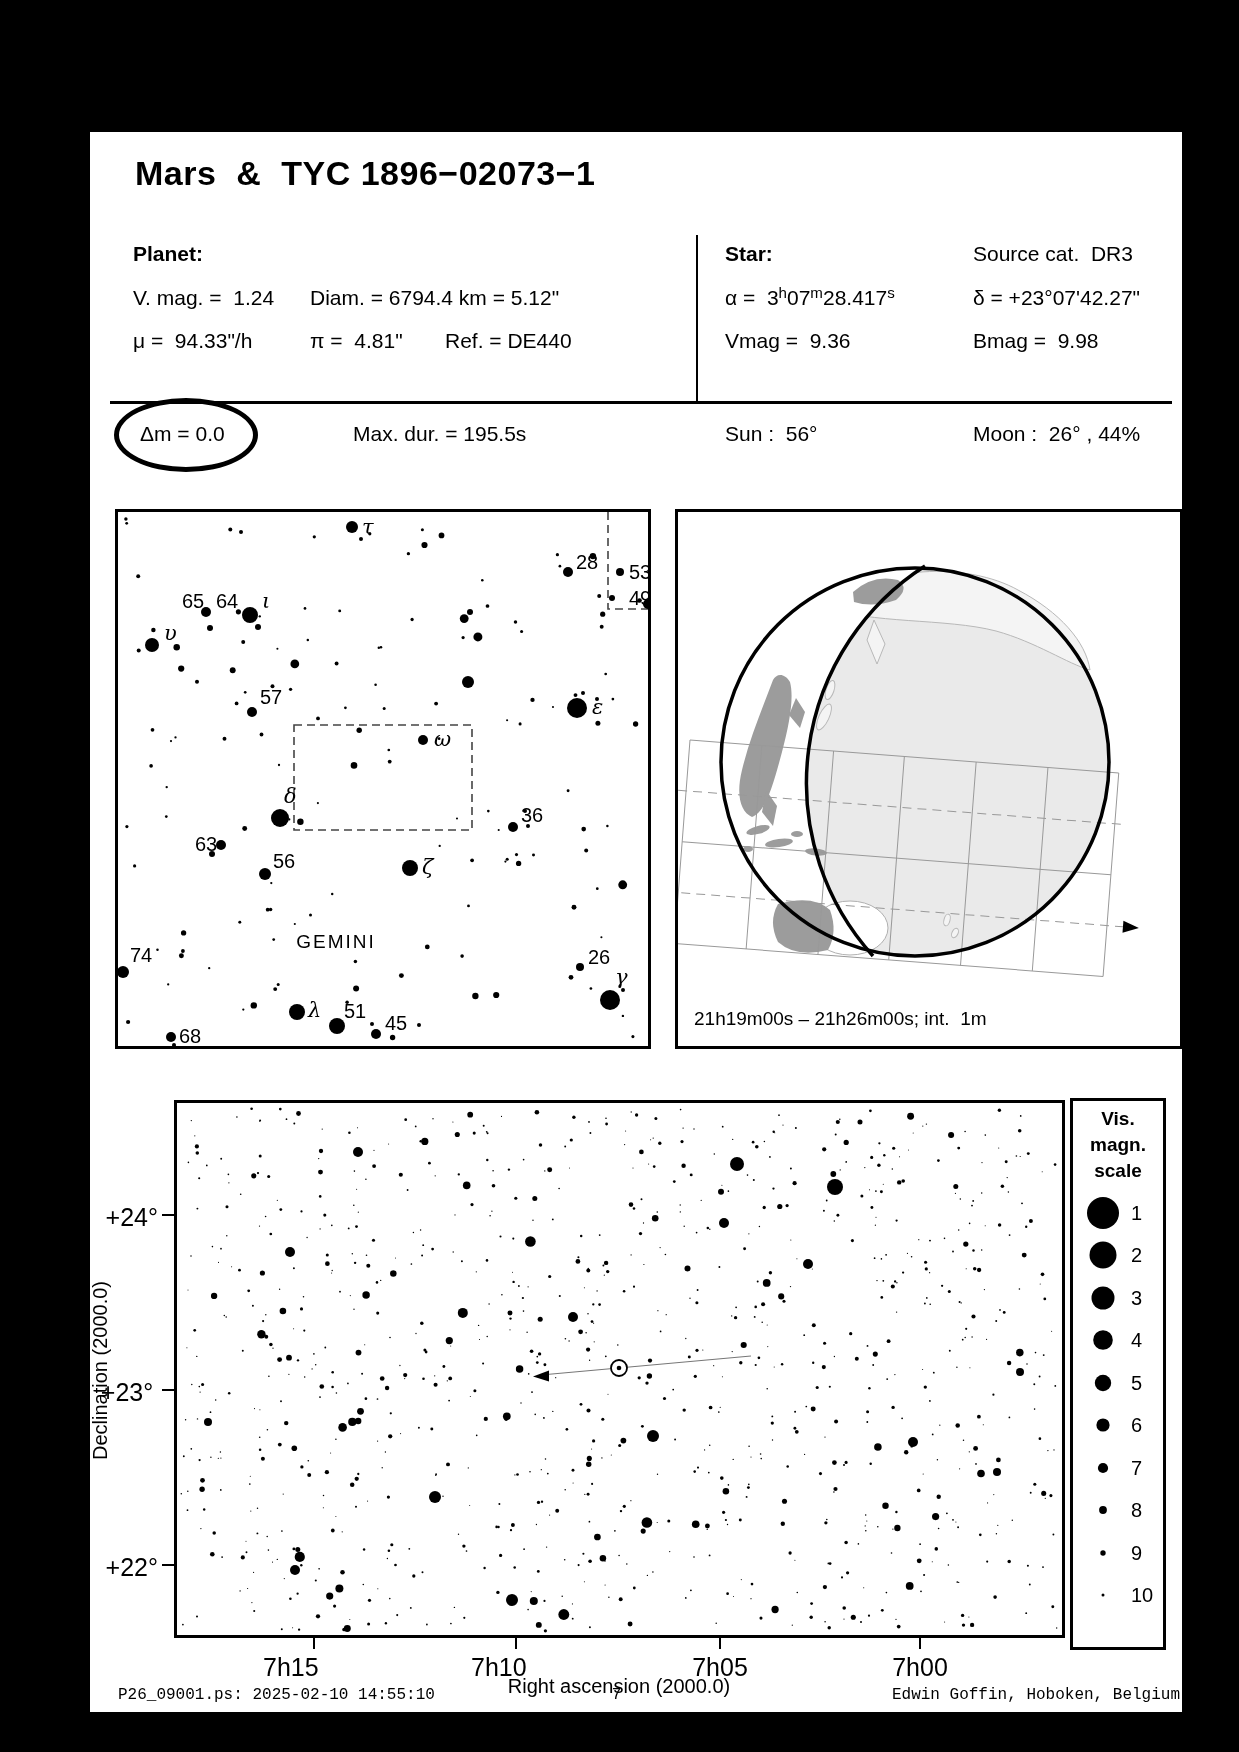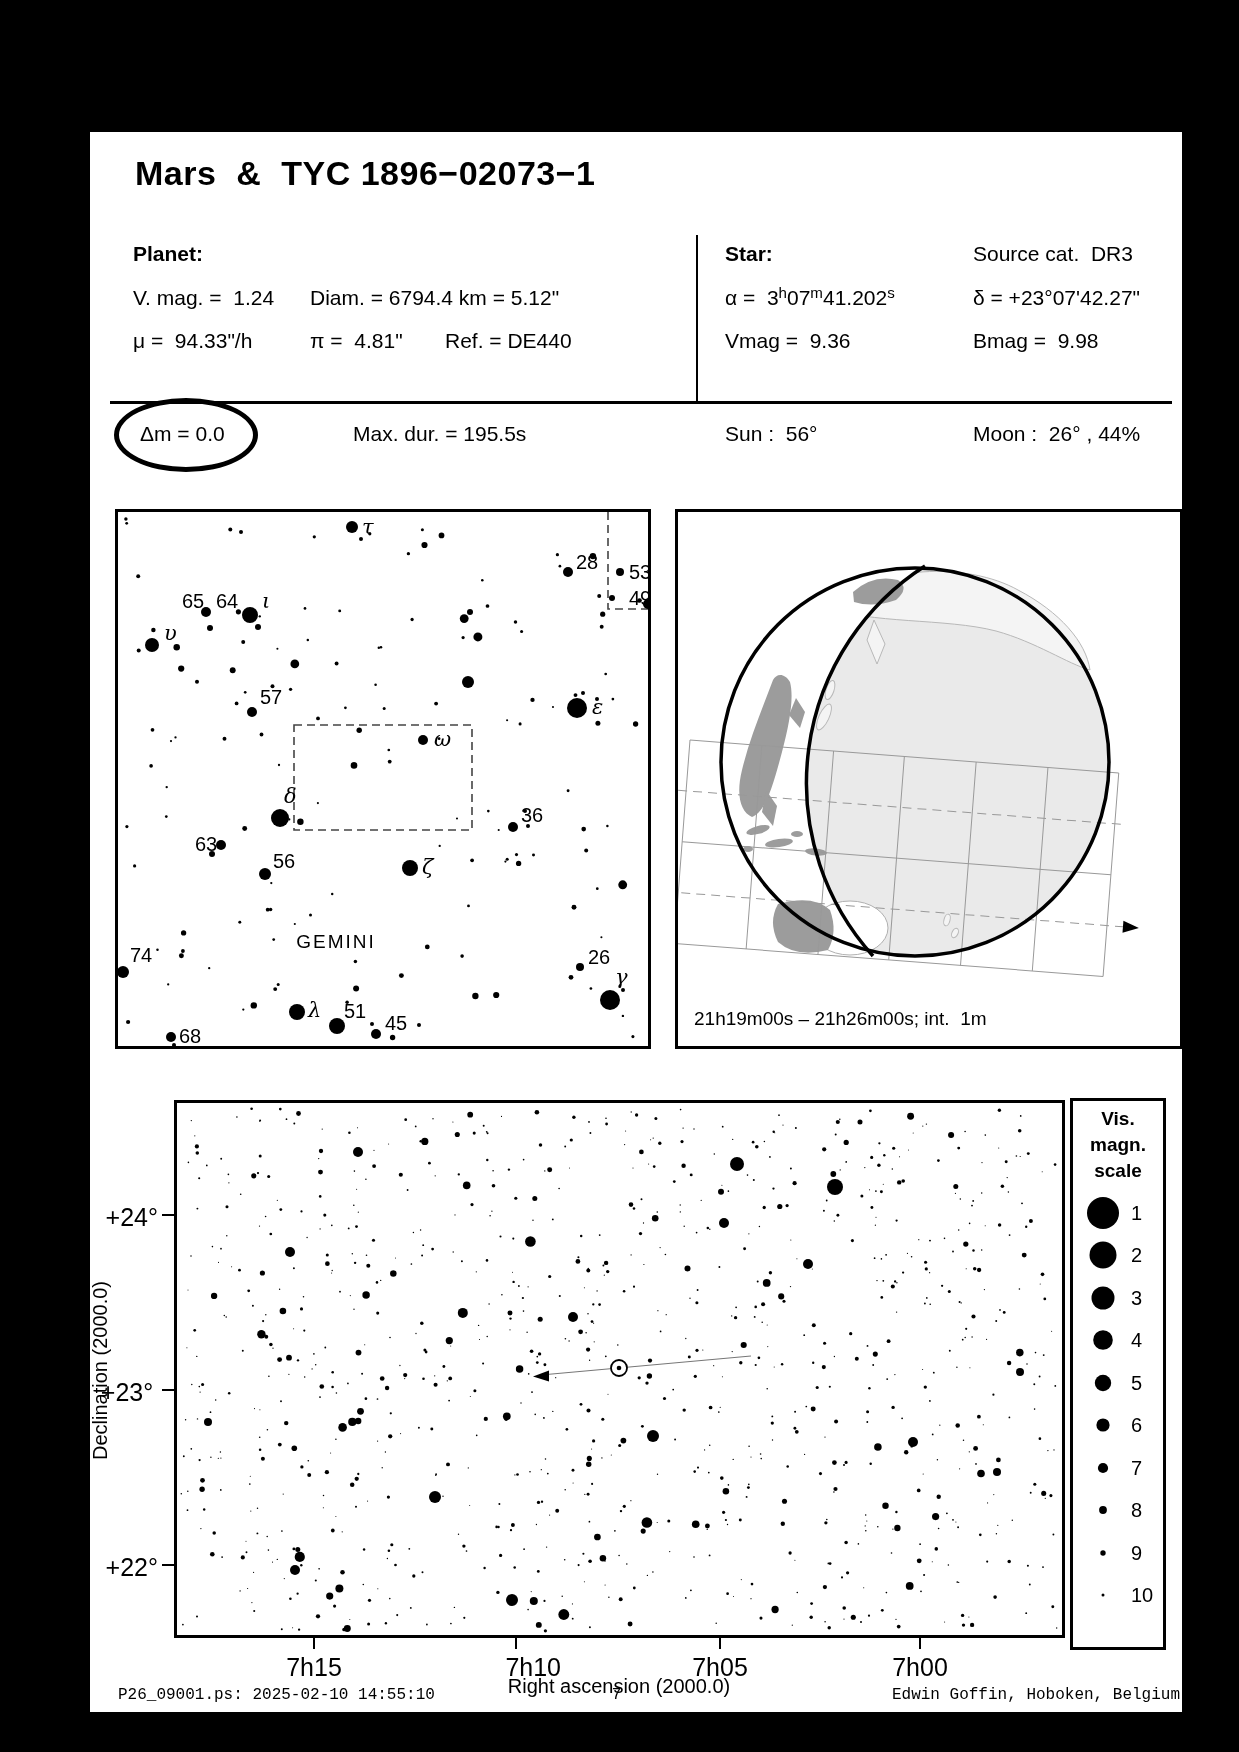--- a/index.html
+++ b/index.html
@@ -35,21 +35,21 @@
  <div class="page">
 
   <div class="abs title" style="left:45px;top:22px">Mars  &amp;  TYC 1896−02073−1</div>
 
   <div class="abs t b" style="left:43px;top:110px">Planet:</div>
   <div class="abs t b" style="left:635px;top:110px">Star:</div>
   <div class="abs t" style="left:883px;top:110px">Source cat.  DR3</div>
 
   <div class="abs t" style="left:43px;top:154px">V. mag. =  1.24</div>
   <div class="abs t" style="left:220px;top:154px">Diam. = 6794.4 km = 5.12"</div>
-  <div class="abs t" style="left:635px;top:154px"><span>α =  3</span><span class="u">h</span><span>07</span><span class="u">m</span><span>41.202</span><span class="u">s</span></div>
+  <div class="abs t" style="left:635px;top:154px"><span>α =  3</span><span class="u">h</span><span>07</span><span class="u">m</span><span>28.417</span><span class="u">s</span></div>
   <div class="abs t" style="left:883px;top:154px">δ = +23°07'42.27"</div>
 
   <div class="abs t" style="left:43px;top:197px">μ =  94.33"/h</div>
   <div class="abs t" style="left:220px;top:197px">π =  4.81"</div>
   <div class="abs t" style="left:355px;top:197px">Ref. = DE440</div>
   <div class="abs t" style="left:635px;top:197px">Vmag =  9.36</div>
   <div class="abs t" style="left:883px;top:197px">Bmag =  9.98</div>
 
   <div class="rule" style="left:606px;top:103px;width:2px;height:168px"></div>
   <div class="rule" style="left:20px;top:269px;width:1062px;height:3px"></div>
@@ -1277,23 +1277,23 @@
   </div>
 
   <div class="axis-label" style="left:379px;top:1543px;width:300px">Right ascension (2000.0)</div>
   <div class="axis-label" style="left:-115px;top:1227px;width:250px;transform:rotate(-90deg)">Declination (2000.0)</div>
 
   <div class="footer" style="left:28px;top:1554px">P26_09001.ps: 2025-02-10 14:55:10</div>
   <div class="footer" style="left:84px;top:1554px;width:885px;text-align:center">7</div>
   <div class="footer" style="right:2px;top:1554px">Edwin Goffin, Hoboken, Belgium</div>
 
  <div class="tickmark" style="left:223px;top:1506px;width:2px;height:11px"></div>
-      <div class="ticklab" style="left:179px;top:1521px;width:90px;text-align:center">7h15</div>
+      <div class="ticklab" style="left:173px;top:1521px;width:90px;text-align:left">7h15</div>
       <div class="tickmark" style="left:425px;top:1506px;width:2px;height:11px"></div>
-      <div class="ticklab" style="left:381px;top:1521px;width:90px;text-align:right">7h10</div>
+      <div class="ticklab" style="left:381px;top:1521px;width:90px;text-align:left">7h10</div>
       <div class="tickmark" style="left:629px;top:1506px;width:2px;height:11px"></div>
       <div class="ticklab" style="left:585px;top:1521px;width:90px;text-align:center">7h05</div>
       <div class="tickmark" style="left:829px;top:1506px;width:2px;height:11px"></div>
       <div class="ticklab" style="left:785px;top:1521px;width:90px;text-align:center">7h00</div>
       <div class="tickmark" style="left:72px;top:1082px;width:13px;height:2px"></div>
       <div class="ticklab" style="left:6px;top:1071px;width:62px;text-align:right">+24°</div>
       <div class="tickmark" style="left:72px;top:1257px;width:13px;height:2px"></div>
       <div class="ticklab" style="left:6px;top:1246px;width:62px;text-align:center">+23°</div>
       <div class="tickmark" style="left:72px;top:1432px;width:13px;height:2px"></div>
       <div class="ticklab" style="left:6px;top:1421px;width:62px;text-align:right">+22°</div>

